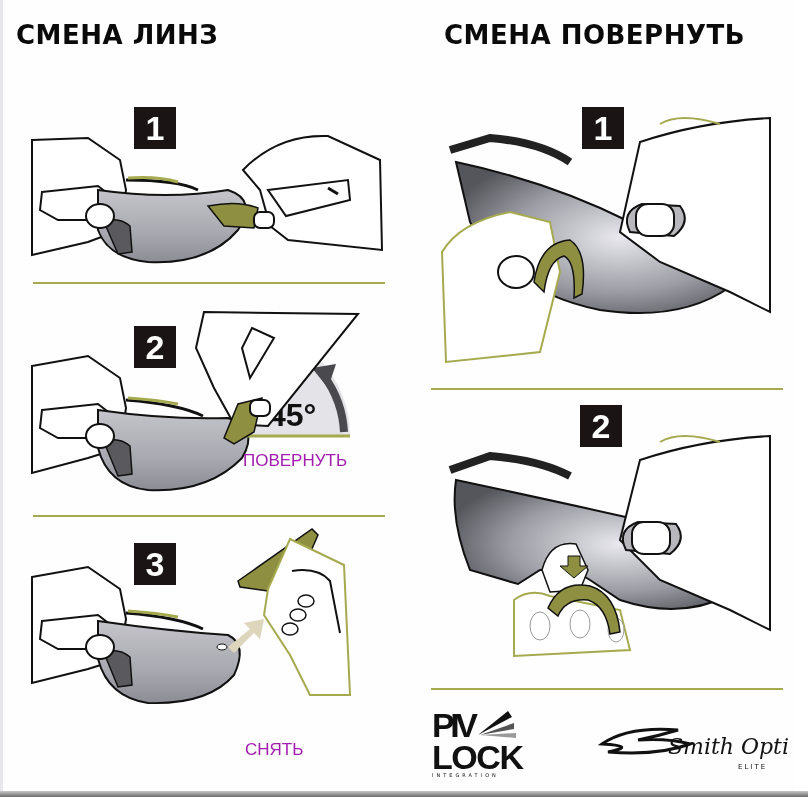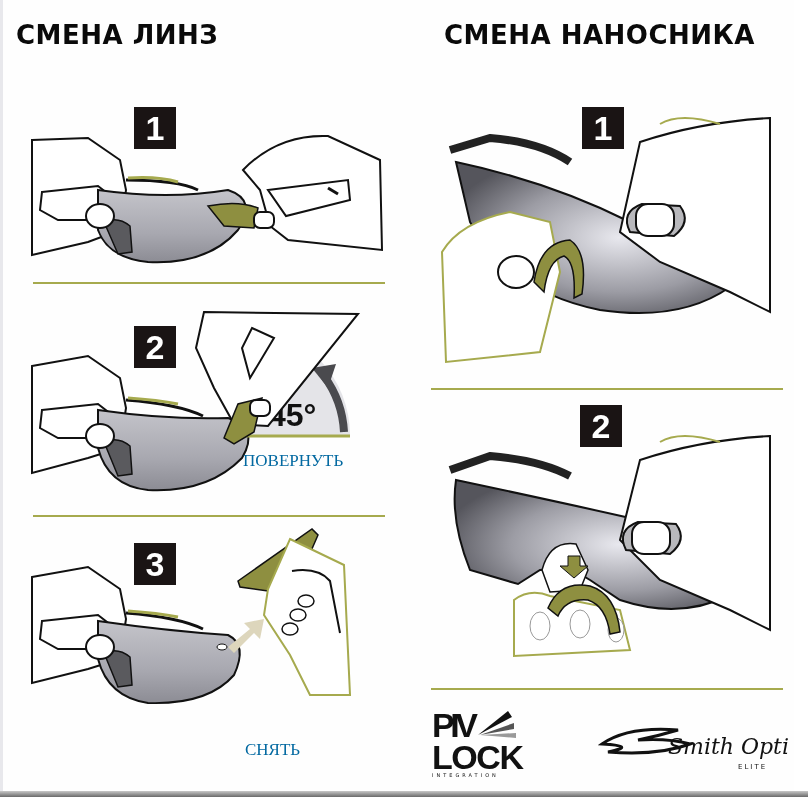--- a/index.html
+++ b/index.html
@@ -10,35 +10,35 @@
   .bottom-edge { position:absolute; left:0; bottom:0; width:808px; height:6px;
                  background:linear-gradient(#c8c8c8,#6a6a6a); }
   .title { position:absolute; font-weight:bold; color:#0a0a0a; font-size:26px; letter-spacing:0.5px;
            white-space:nowrap; line-height:1; }
   .title-left { left:16px; top:22px; }
   .title-right { left:444px; top:22px; }
   .divider { position:absolute; height:2px; background:#a6aa4e; }
   .badge { position:absolute; width:42px; height:42px; background:#1a1414; color:#fff;
            font-weight:bold; font-size:34px; text-align:center; line-height:42px;
            font-family:"Liberation Sans","DejaVu Sans",sans-serif; }
-  .caption { position:absolute; font-size:17px; color:#0369a1; white-space:nowrap;
-             font-family:Liberation Serif, serif; }
+  .caption { position:absolute; font-size:17px; color:#a21caf; white-space:nowrap;
+             font-family:Liberation Sans, sans-serif; }
   .illus { position:absolute; }
   .deg { font-family:"Liberation Sans","DejaVu Sans",sans-serif; font-weight:bold; }
   .logo-piv { position:absolute; left:432px; top:705px; width:100px; height:72px; }
   .logo-smith { position:absolute; left:598px; top:722px; width:190px; height:50px; }
 </style>
 </head>
 <body>
 
 <div class="page">
   <div class="left-edge"></div>
 
   <div class="title title-left">СМЕНА ЛИНЗ</div>
-  <div class="title title-right">СМЕНА НАНОСНИКА</div>
+  <div class="title title-right">СМЕНА ПОВЕРНУТЬ</div>
 
   <div class="badge" style="left:134px;top:107px;">1</div>
   <svg class="illus" style="left:28px;top:130px;" width="360" height="145" viewBox="0 0 360 145">
     <defs>
       <linearGradient id="lensG" x1="0" y1="0" x2="0" y2="1">
         <stop offset="0" stop-color="#c4c4ca"></stop>
           <stop offset="0.6" stop-color="#a8a8b0"></stop>
           <stop offset="1" stop-color="#8c8c94"></stop>
       </linearGradient>
     </defs>

